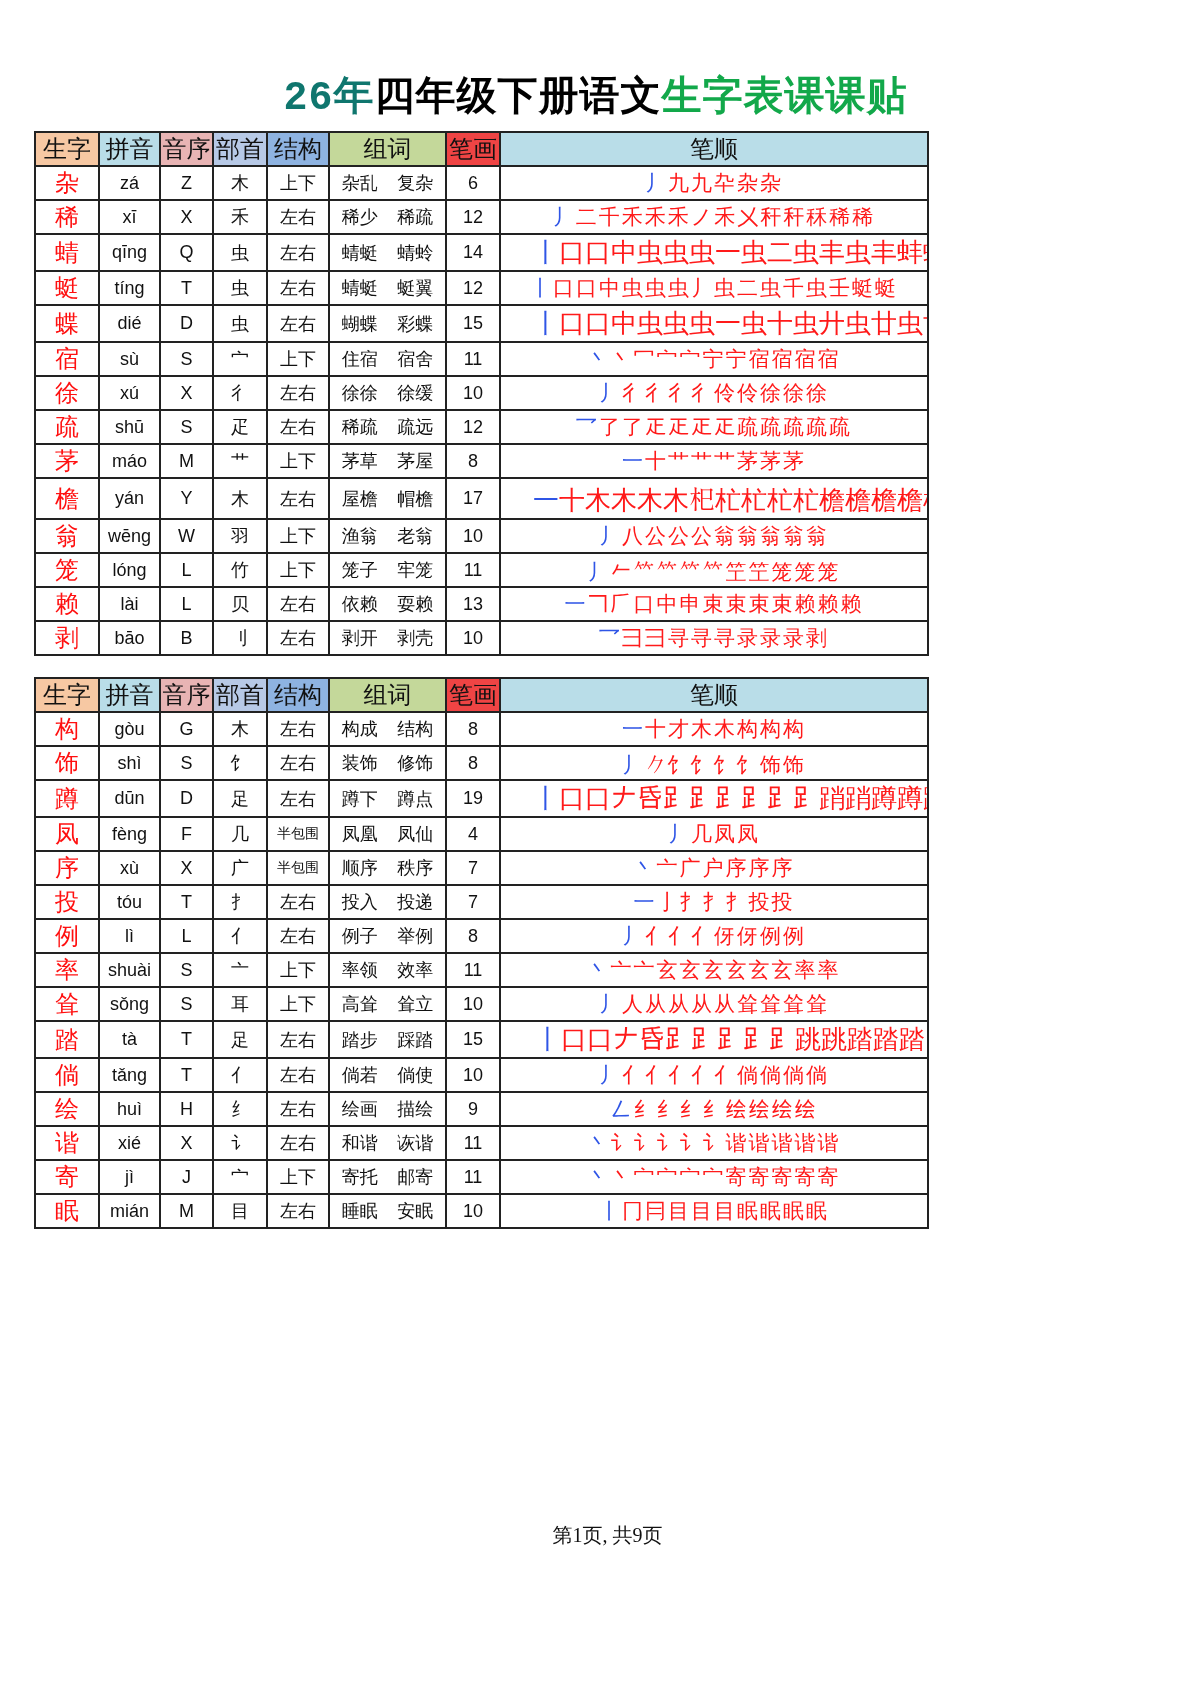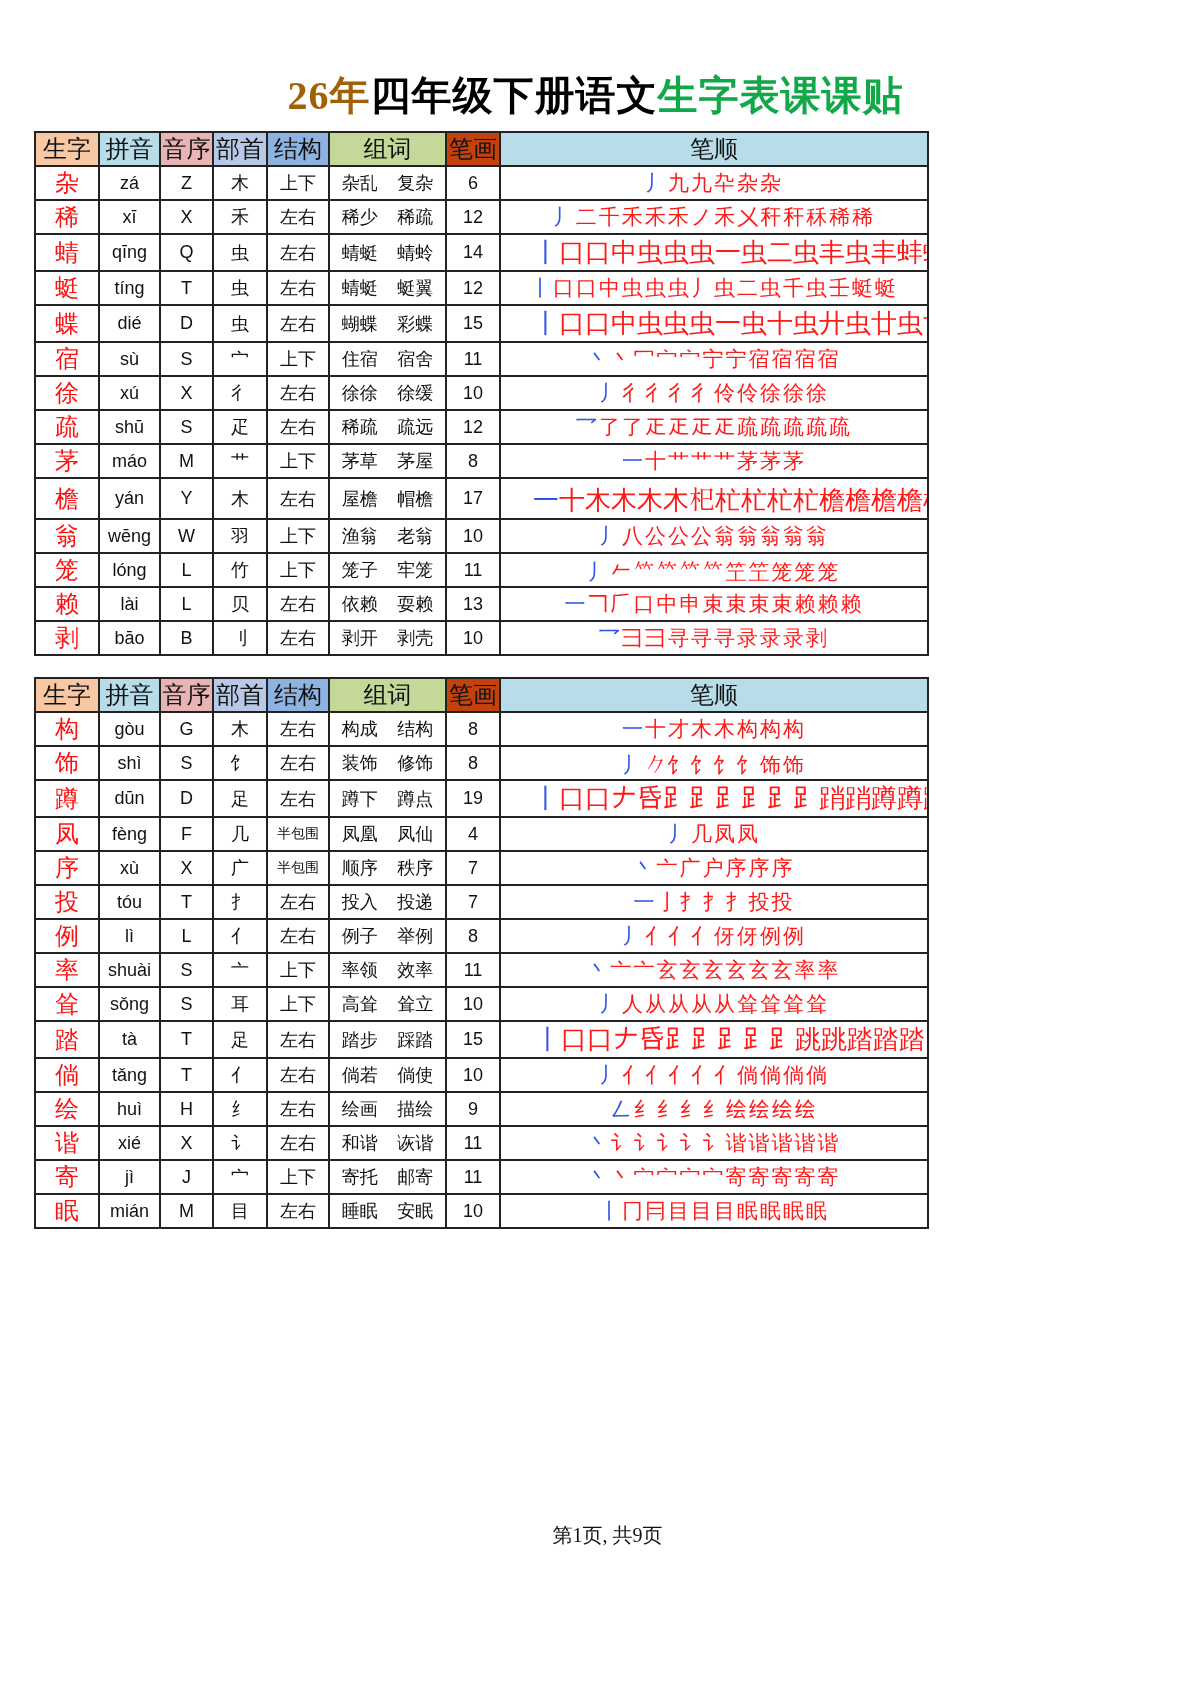--- a/index.html
+++ b/index.html
@@ -1,31 +1,31 @@
 <!DOCTYPE html>
 <html><head>
 <meta charset="utf-8">
 <style>
   html, body { margin: 0; padding: 0; background: #ffffff; }
   body { width: 1191px; height: 1684px; position: relative; font-family: "DejaVu Serif", "Liberation Serif", serif; color: #111; }
   .title { position: absolute; top: 68px; left: 0; width: 1191px; text-align: center; font-size: 40px; font-weight: bold; letter-spacing: 1px; }
-  .title .red { color: #a16207; font-family: Liberation Serif, serif; }
+  .title .red { color: #0f766e; font-family: Liberation Mono, monospace; }
   .title .black { color: #000; }
   .title .green { color: #12a84a; }
   table.sheet { position: absolute; left: 34px; border-collapse: collapse; table-layout: fixed; width: 893px; }
   table.sheet td, table.sheet th { border: 2px solid #222; padding: 0; height: 30px; text-align: center; vertical-align: middle; overflow: hidden; white-space: nowrap; }
   .lesson td { text-align: left; color: #ff1010; font-size: 24px; padding-left: 4px; height: 30px; }
   th { font-weight: normal; font-size: 24px; color: #111; }
   th.c-char { background: #f7c8a3; }
   th.c-py { background: #b9dde8; }
   th.c-seq { background: #e8b4b4; }
   th.c-rad { background: #b7c9e6; margin-top: 40px; }
   th.c-str { background: #8eb3e1; }
   th.c-words { background: #c4d89a; }
-  th.c-strokes { background: #c2410c; }
+  th.c-strokes { background: #ef4444; }
   th.c-order { background: #b9dde8; }
   td.char { color: #ff1010; font-size: 24px; }
   td.py { font-family: "Liberation Sans", sans-serif; font-size: 18px; }
   td.seq { font-family: "Liberation Sans", sans-serif; font-size: 18px; }
   td.rad { font-size: 18px; }
   td.str { font-size: 18px; }
   td.str.small { font-size: 14px; }
   td.words { font-size: 18px; word-spacing: 14px; margin-top: 33px; }
   td.strokes { font-family: "Liberation Sans", sans-serif; font-size: 18px; }
   td.order { text-align: left; padding-left: 6px; font-size: 21px; color: #ff1a1a; letter-spacing: 2px; }

